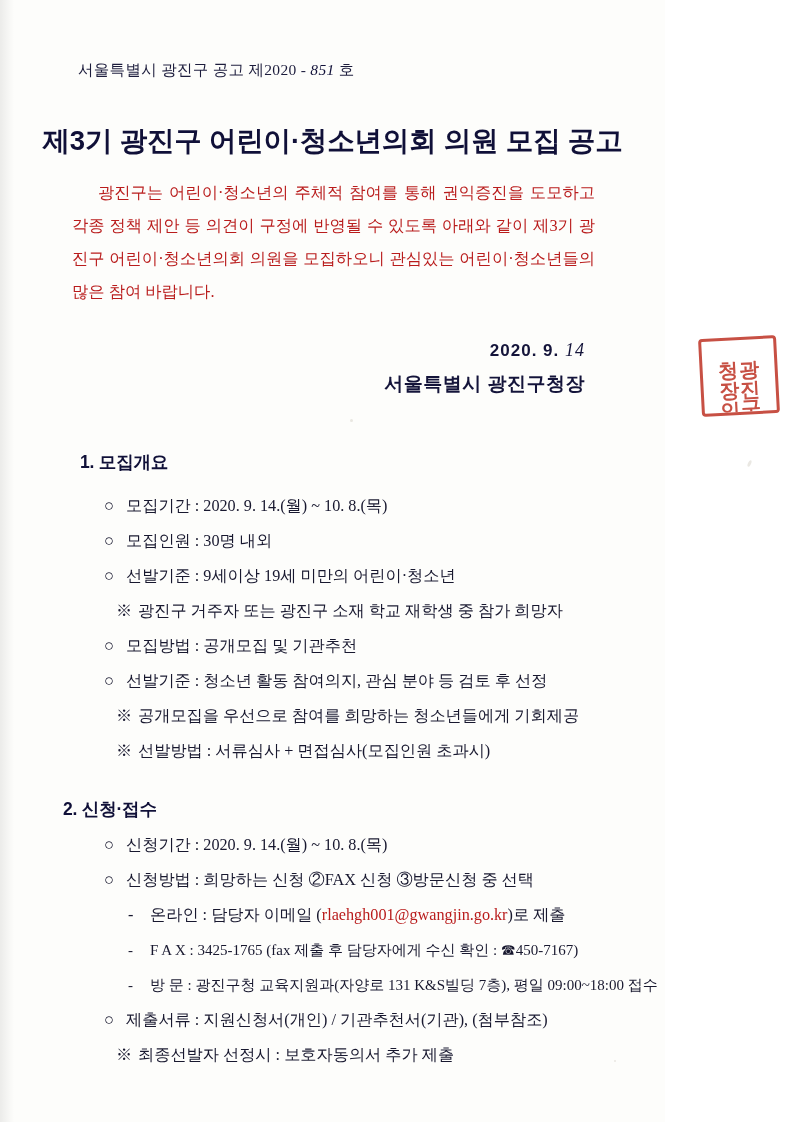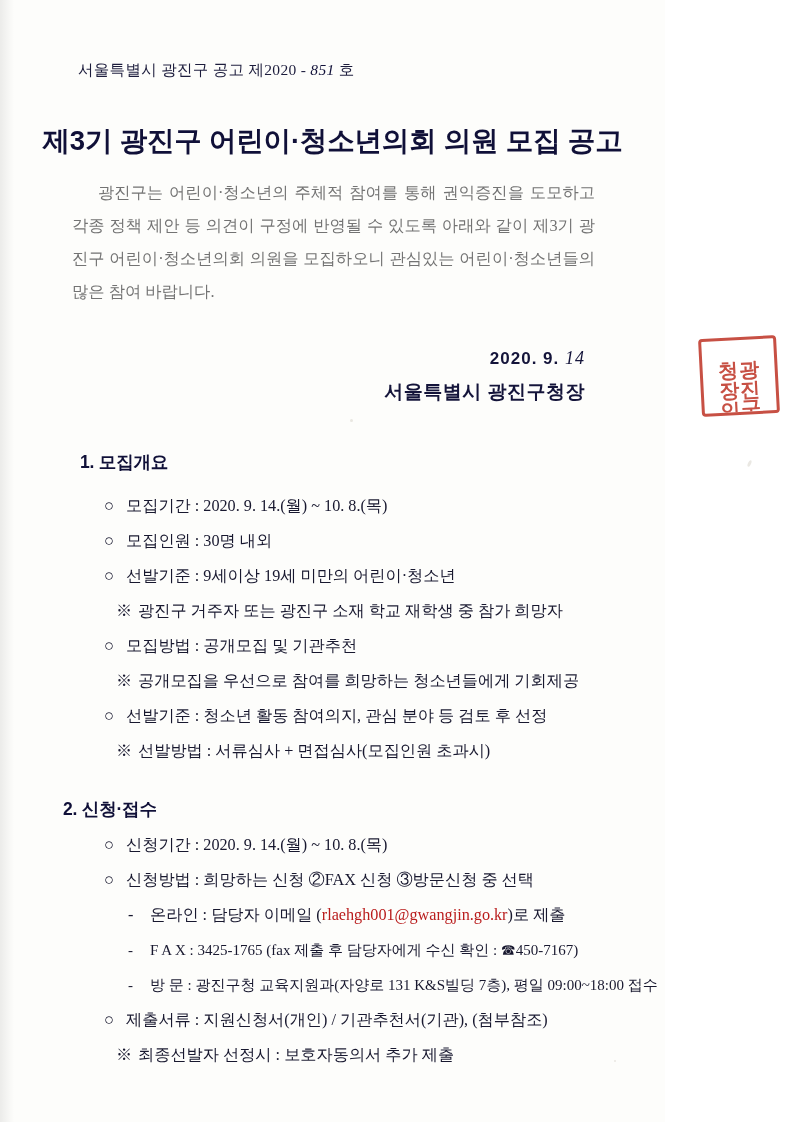--- a/index.html
+++ b/index.html
@@ -58,28 +58,28 @@
   
   .intro {
     position: absolute;
     left: 72px;
     right: 70px;
     top: 176px;
     font-size: 16.3px;
     line-height: 33px;
     text-align: justify;
     text-indent: 26px;
-    color: #737373;
+    color: #b91c1c;
   }
 
   
   .sign-block {
     position: absolute;
     right: 80px;
-    top: 348px;
+    top: 340px;
     text-align: right;
     color: #14143a;
   }
   .sign-date {
     font-size: 17px;
     letter-spacing: 1px;
     font-weight: bold;
     font-family: "Liberation Sans", sans-serif;
   }
   .sign-date .hand {
@@ -224,25 +224,25 @@
     </div>
     <div class="row">
       <span class="marker">○</span><span>선발기준 : 9세이상 19세 미만의 어린이·청소년</span>
     </div>
     <div class="row note">
       <span class="marker">※</span><span>광진구 거주자 또는 광진구 소재 학교 재학생 중 참가 희망자</span>
     </div>
     <div class="row">
       <span class="marker">○</span><span>모집방법 : 공개모집 및 기관추천</span>
     </div>
+    <div class="row">
+      <span class="marker">○</span><span>선발기준 : 청소년 활동 참여의지, 관심 분야 등 검토 후 선정</span>
+    </div>
     <div class="row note">
       <span class="marker">※</span><span>공개모집을 우선으로 참여를 희망하는 청소년들에게 기회제공</span>
-    </div>
-    <div class="row">
-      <span class="marker">○</span><span>선발기준 : 청소년 활동 참여의지, 관심 분야 등 검토 후 선정</span>
     </div>
     <div class="row note">
       <span class="marker">※</span><span>선발방법 : 서류심사 + 면접심사(모집인원 초과시)</span>
     </div>
   </div>
 
   <div class="section-title" id="sec2-title">2. 신청·접수</div>
   <div class="list" id="sec2-list">
     <div class="row">
       <span class="marker">○</span><span>신청기간 : 2020. 9. 14.(월) ~ 10. 8.(목)</span>

